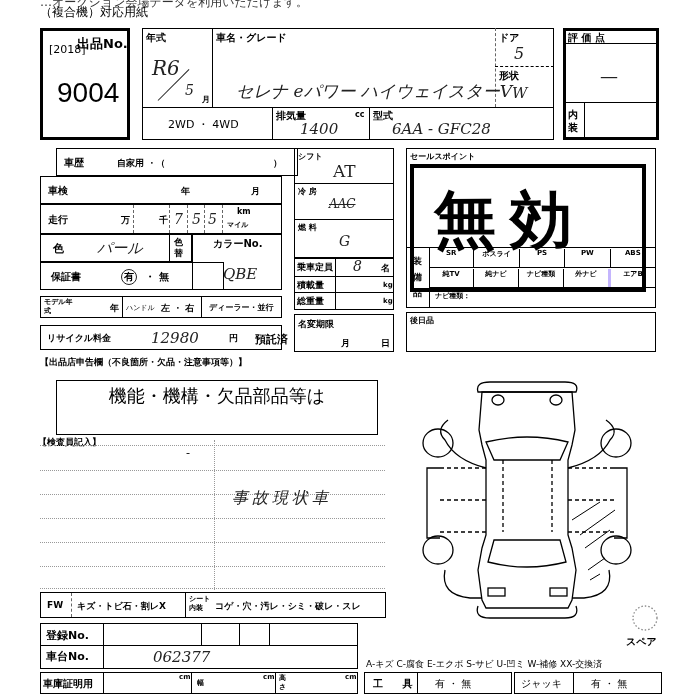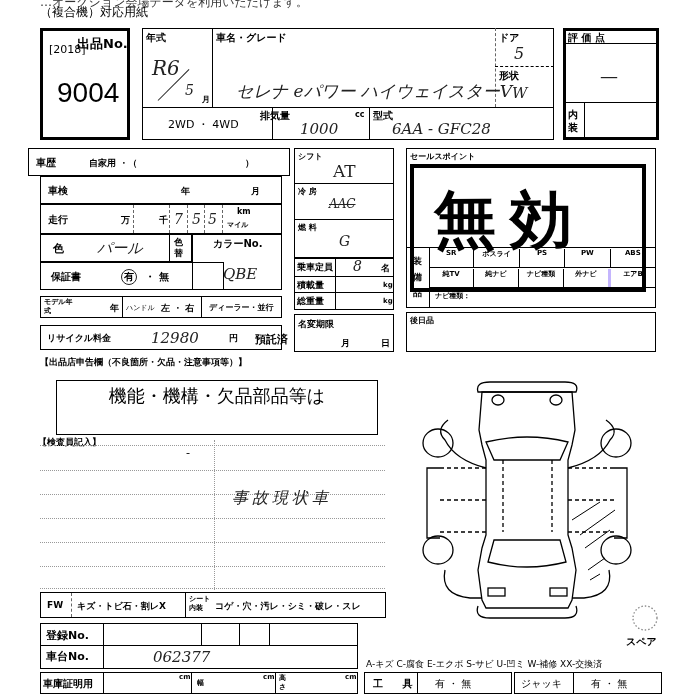--- a/index.html
+++ b/index.html
@@ -44,35 +44,35 @@
 
 <div class="lbl" style="left:216px;top:31px;">車名・グレード</div>
 <div class="hand" style="left:236px;top:80px;font-size:17px;">セレナ eパワー ハイウェイスターV</div>
 
 <div class="lbl" style="left:499px;top:31px;">ドア</div>
 <div class="hand" style="left:514px;top:44px;font-size:16px;">5</div>
 <div class="lbl" style="left:499px;top:69px;">形状</div>
 <div class="hand" style="left:512px;top:84px;font-size:15px;">W</div>
 
 <div class="lbl" style="left:168px;top:117px;font-weight:normal;font-size:11px;">2WD ・ 4WD</div>
-<div class="lbl" style="left:260px;top:109px;">排気量</div>
-<div class="hand" style="left:300px;top:120px;font-size:15px;">1000</div>
+<div class="lbl" style="left:276px;top:109px;">排気量</div>
+<div class="hand" style="left:300px;top:120px;font-size:15px;">1400</div>
 <div class="lbl sm" style="left:355px;top:110px;">cc</div>
 <div class="lbl" style="left:373px;top:109px;">型式</div>
 <div class="hand" style="left:392px;top:120px;font-size:15px;">6AA - GFC28</div>
 
 <div class="box thick" style="left:563px;top:28px;width:96px;height:112px;"></div>
 <div class="hline" style="left:565px;top:43px;width:92px;"></div>
 <div class="hline" style="left:565px;top:102px;width:92px;"></div>
 <div class="vline" style="left:584px;top:102px;height:36px;"></div>
 <div class="lbl" style="left:568px;top:31px;">評 価 点</div>
 <div class="hand" style="left:600px;top:66px;font-size:18px;font-style:normal;">—</div>
 <div class="lbl" style="left:568px;top:108px;width:12px;white-space:normal;line-height:13px;">内装</div>
 
-<div class="box" style="left:28px;top:148px;width:262px;height:28px;padding-left:25px;">
+<div class="box" style="left:56px;top:148px;width:242px;height:28px;padding-left:25px;">
   <div class="lbl" style="left:7px;top:7px;">車歴</div>
   <div class="lbl sm" style="left:60px;top:8px;font-size:9px;">自家用 ・（</div>
   <div class="lbl sm" style="left:216px;top:8px;font-size:9px;">）</div>
 </div>
 <div class="box" style="left:40px;top:176px;width:242px;height:28px;">
   <div class="lbl" style="left:7px;top:7px;">車検</div>
   <div class="lbl sm" style="left:140px;top:8px;font-size:9px;">年</div>
   <div class="lbl sm" style="left:210px;top:8px;font-size:9px;">月</div>
 </div>
 <div class="box" style="left:40px;top:204px;width:242px;height:30px;">

